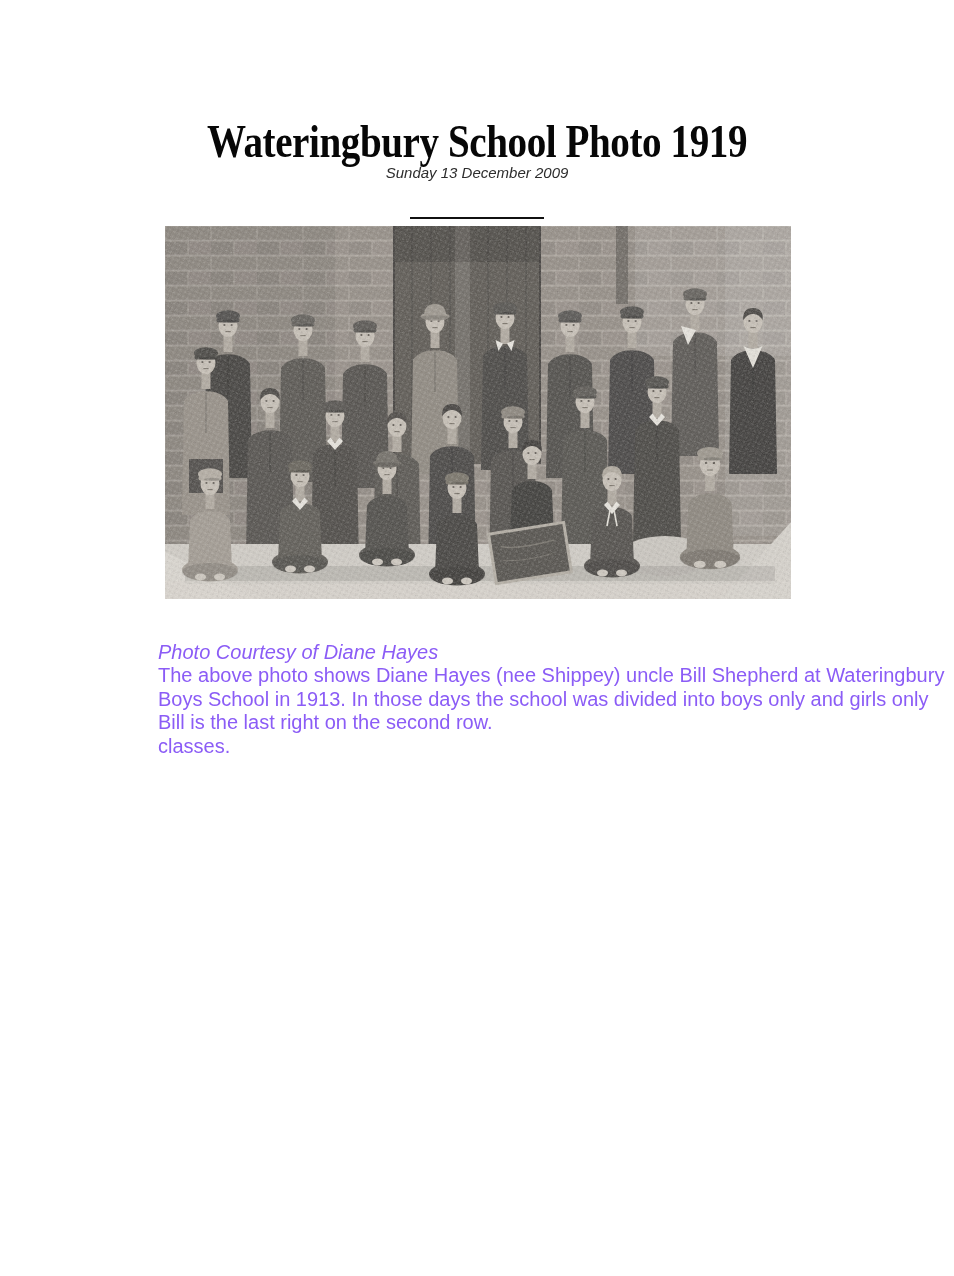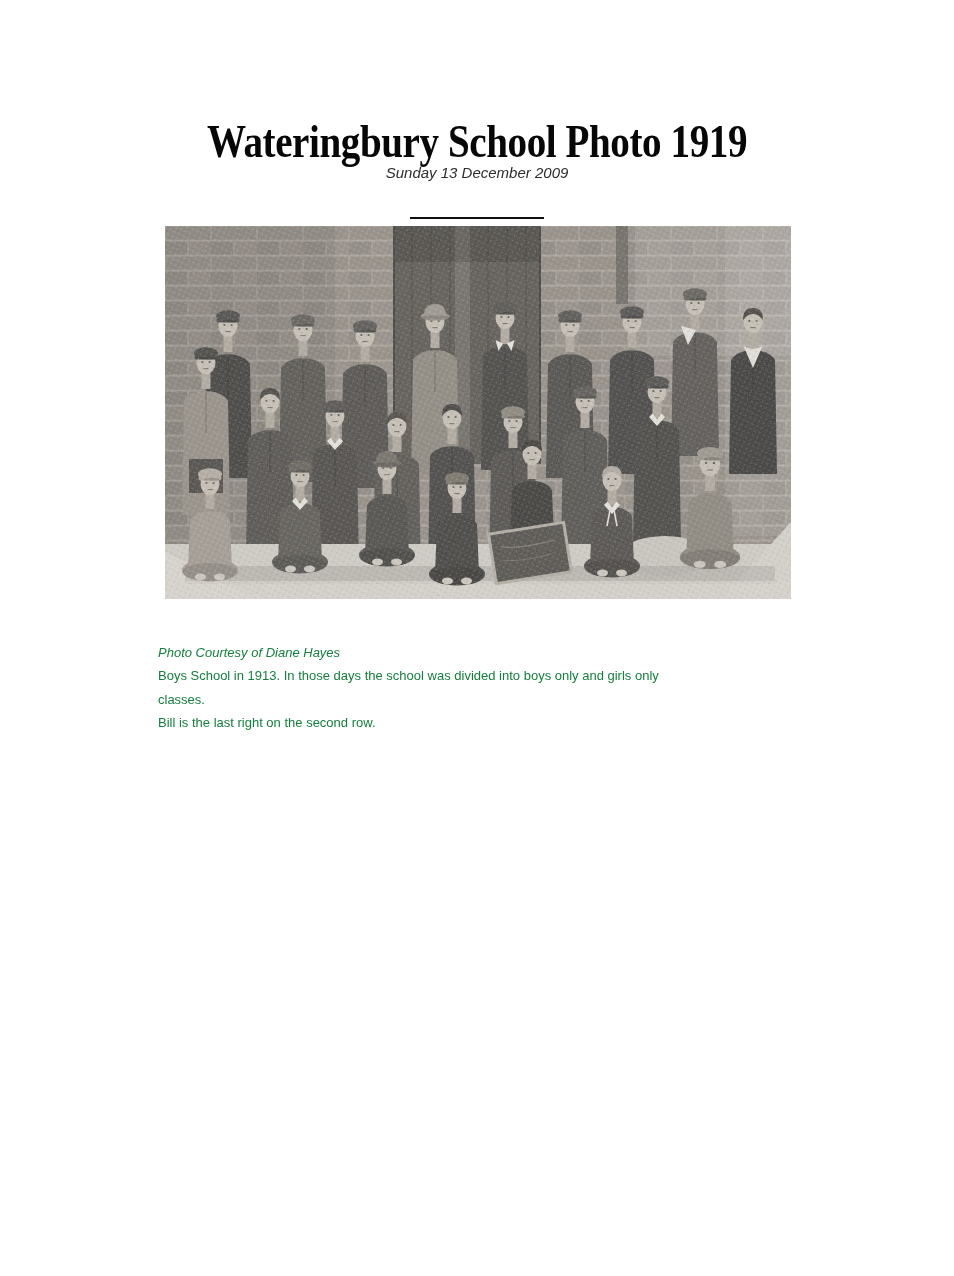--- a/index.html
+++ b/index.html
@@ -21,21 +21,21 @@
   .rule{
     position:absolute;top:217px;left:410px;width:134px;height:0;
     border:0;border-top:2px solid #101010;margin:0;
   }
   .photo{
     position:absolute;top:226px;left:165px;width:626px;height:373px;margin:0;
   }
   .photo svg{display:block;}
   .textblock{
     position:absolute;top:641px;left:158px;width:660px;
-    font-size:13px;line-height:23.4px;color:#15803d;
+    font-size:20px;line-height:23.4px;color:#8b5cf6;
   }
   .textblock .line{white-space:nowrap;}
   .credit{font-style:italic;}
   .pagenum{
     position:absolute;top:1224px;left:0;width:100%;text-align:center;
     font-family:"Liberation Serif",serif;font-size:16px;
     letter-spacing:3px;color:#404040;
   }
 </style>
 </head>
@@ -314,20 +314,21 @@
         <path d="M -28 3 q 20 5 50 1" stroke="#9c968c" stroke-width="1.2" fill="none" opacity="0.4"></path>
       </g>
 
       <rect width="626" height="373" filter="url(#grain)" opacity="0.30"></rect>
       <rect width="626" height="373" fill="url(#screen)" opacity="0.25"></rect>
     </svg>
   </figure>
 
   <div class="textblock">
     <div class="line credit">Photo Courtesy of Diane Hayes</div>
+    <div class="line">The above photo shows Diane Hayes (nee Shippey) uncle Bill Shepherd at Wateringbury</div>
     <div class="line">Boys School in 1913. In those days the school was divided into boys only and girls only</div>
+    <div class="line">Bill is the last right on the second row.</div>
     <div class="line">classes.</div>
-    <div class="line">Bill is the last right on the second row.</div>
   </div>
 
   <div class="pagenum">111</div>
 
 </div>
 
 </body></html>

